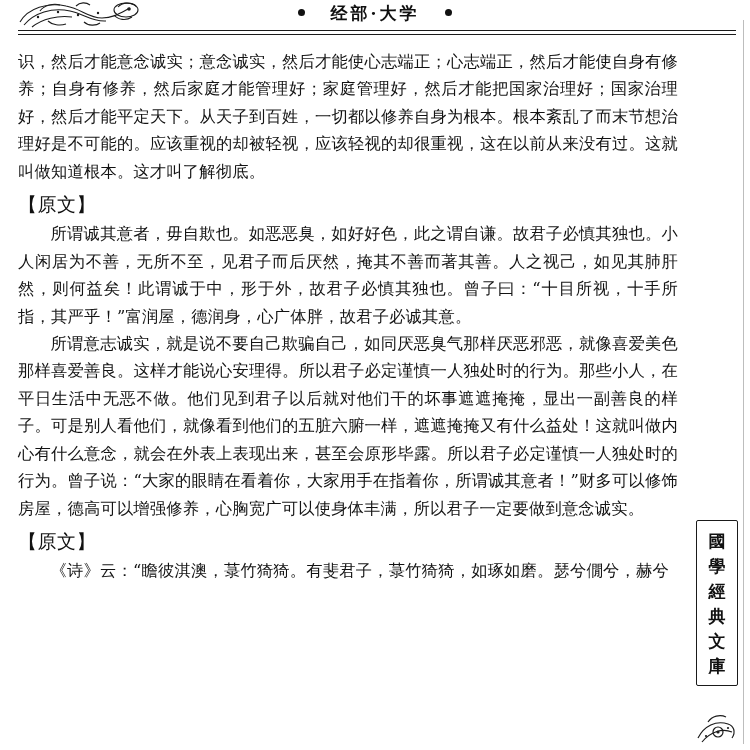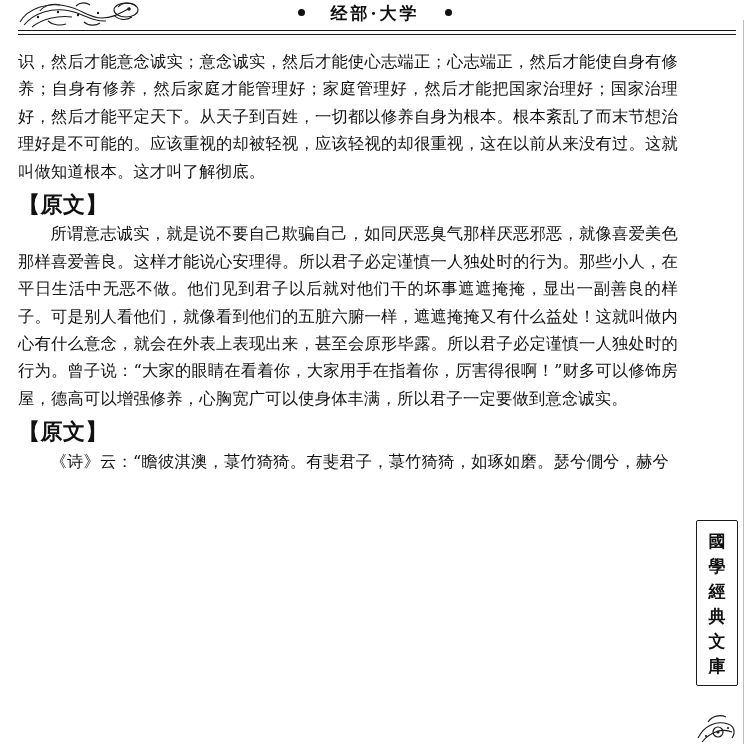--- a/index.html
+++ b/index.html
@@ -92,24 +92,24 @@
     text-align: justify;
     text-justify: inter-ideograph;
     margin: 0 0 0 0;
     letter-spacing: 0.2px;
     color: #131313;
   }
   .para.indent {
     text-indent: 2em;
   }
   .section-label {
-    font-size: 22px;
+    font-size: 19px;
     line-height: 27.4px;
     margin: 6px 0 2px 0;
-    font-weight: 700;
+    font-weight: 400;
     letter-spacing: 0.5px;
   }
 
   
   .series-strip {
     position: absolute;
     right: 12px;
     top: 520px;
     width: 40px;
     border: 1.4px solid #1a1a1a;
@@ -181,21 +181,22 @@
 
     <div class="header-rule"></div>
     <div class="header-rule2"></div>
   </div>
 
   <div class="edge-line"></div>
 
   <div class="content">
     <p class="para">识，然后才能意念诚实；意念诚实，然后才能使心志端正；心志端正，然后才能使自身有修养；自身有修养，然后家庭才能管理好；家庭管理好，然后才能把国家治理好；国家治理好，然后才能平定天下。从天子到百姓，一切都以修养自身为根本。根本紊乱了而末节想治理好是不可能的。应该重视的却被轻视，应该轻视的却很重视，这在以前从来没有过。这就叫做知道根本。这才叫了解彻底。</p>
     <div class="section-label">【原文】</div>
-    <p class="para indent">所谓意志诚实，就是说不要自己欺骗自己，如同厌恶臭气那样厌恶邪恶，就像喜爱美色那样喜爱善良。这样才能说心安理得。所以君子必定谨慎一人独处时的行为。那些小人，在平日生活中无恶不做。他们见到君子以后就对他们干的坏事遮遮掩掩，显出一副善良的样子。可是别人看他们，就像看到他们的五脏六腑一样，遮遮掩掩又有什么益处！这就叫做内心有什么意念，就会在外表上表现出来，甚至会原形毕露。所以君子必定谨慎一人独处时的行为。曾子说：“大家的眼睛在看着你，大家用手在指着你，厉害得很啊！”财多可以修饰房屋，德高可以增强修养，心胸宽广可以使身体丰满，所以君子一定要做到意念诚实。</p>
+    <p class="para indent">所谓诚其意者，毋自欺也。如恶恶臭，如好好色，此之谓自谦。故君子必慎其独也。小人闲居为不善，无所不至，见君子而后厌然，掩其不善而著其善。人之视己，如见其肺肝然，则何益矣！此谓诚于中，形于外，故君子必慎其独也。曾子曰：“十目所视，十手所指，其严乎！”富润屋，德润身，心广体胖，故君子必诚其意。</p>
+    <p class="para indent">所谓意志诚实，就是说不要自己欺骗自己，如同厌恶臭气那样厌恶邪恶，就像喜爱美色那样喜爱善良。这样才能说心安理得。所以君子必定谨慎一人独处时的行为。那些小人，在平日生活中无恶不做。他们见到君子以后就对他们干的坏事遮遮掩掩，显出一副善良的样子。可是别人看他们，就像看到他们的五脏六腑一样，遮遮掩掩又有什么益处！这就叫做内心有什么意念，就会在外表上表现出来，甚至会原形毕露。所以君子必定谨慎一人独处时的行为。曾子说：“大家的眼睛在看着你，大家用手在指着你，所谓诚其意者！”财多可以修饰房屋，德高可以增强修养，心胸宽广可以使身体丰满，所以君子一定要做到意念诚实。</p>
     <div class="section-label">【原文】</div>
     <p class="para indent">《诗》云：“瞻彼淇澳，菉竹猗猗。有斐君子，菉竹猗猗，如琢如磨。瑟兮僩兮，赫兮</p>
   </div>
 
   <div class="series-strip">
     <span>國</span>
     <span>學</span>
     <span>經</span>
     <span>典</span>
     <span>文</span>

